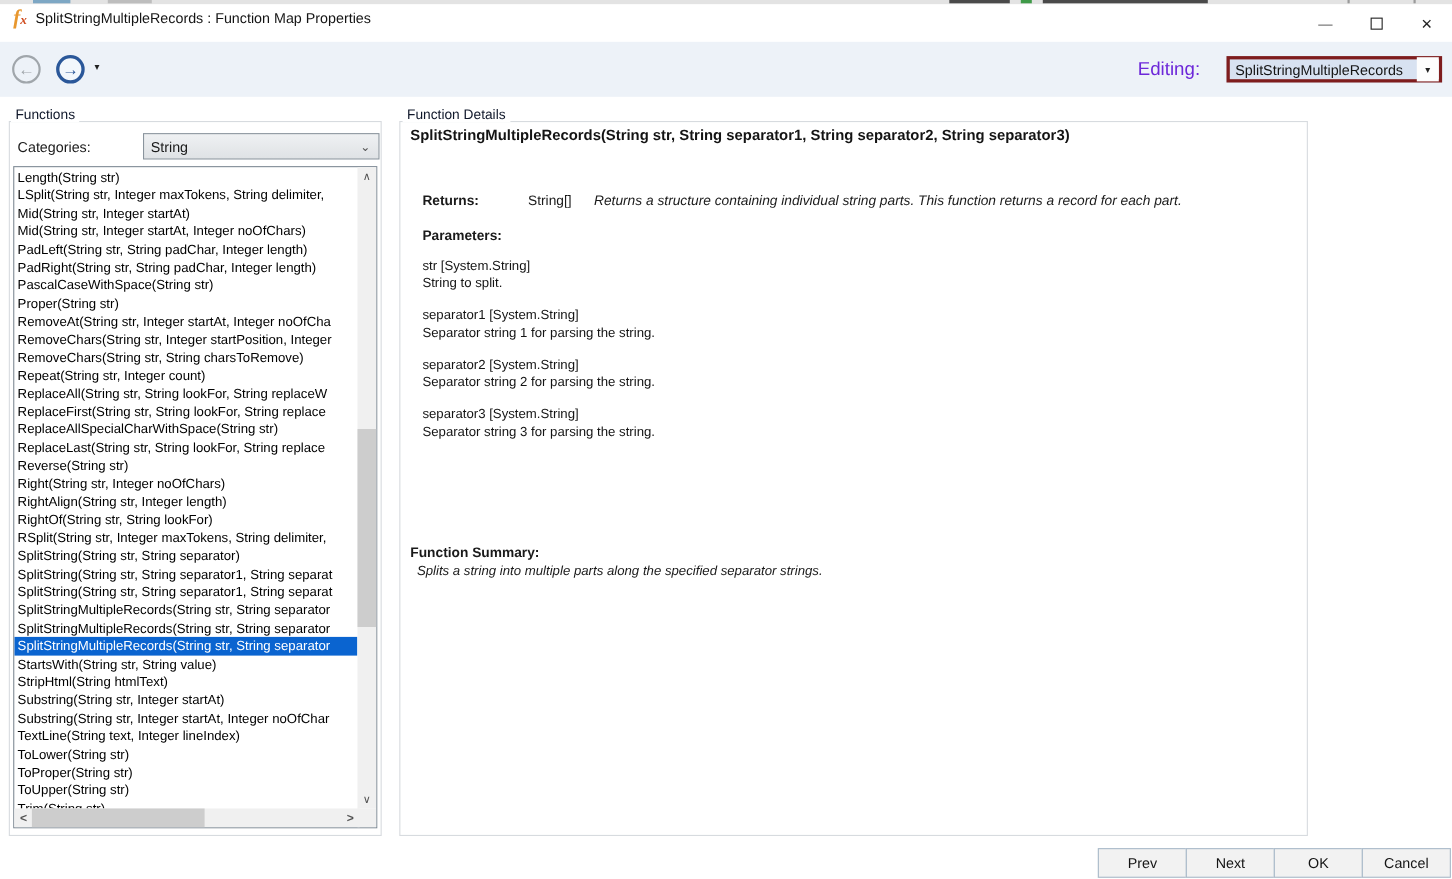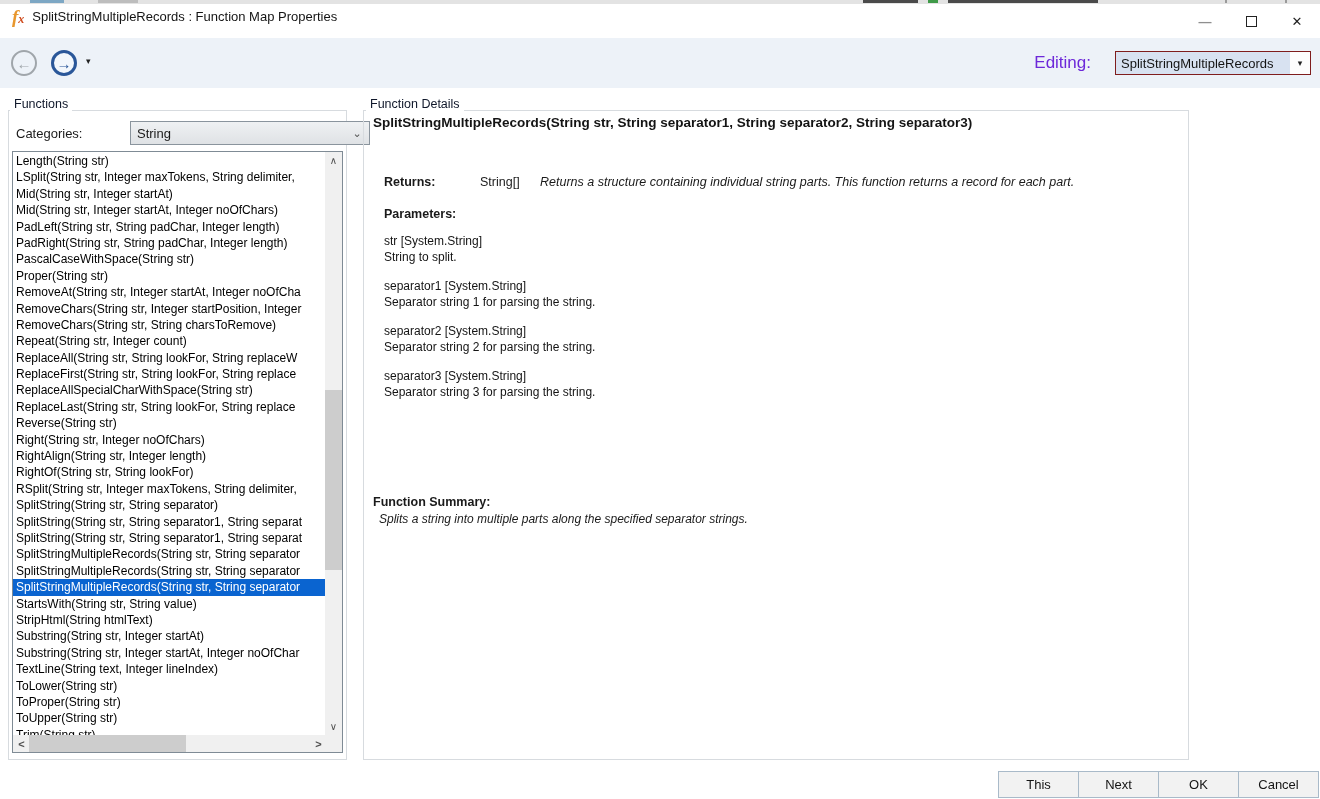--- a/index.html
+++ b/index.html
@@ -35,41 +35,41 @@
     position: absolute; top: 12px; width: 26px; height: 26px; border-radius: 50%;
     display: flex; align-items: center; justify-content: center; font-size: 15px; font-weight: bold;
   }
   .nav-back { left: 11px; border: 2px solid #a0a6ab; color: #a0a6ab; }
   .nav-fwd  { left: 51px; border: 3px solid #2a5799; color: #2a5799; background: #f2f7fc; }
   .nav-caret { position: absolute; left: 86px; top: 18px; font-size: 9px; color: #222; }
   .editing-wrap { position: absolute; right: 9px; top: 13px; display: flex; align-items: center; }
   .editing-label { font-size: 17px; margin-right: 24px; color: #6d28d9; }
   .editing-combo {
     width: 196px; height: 24px; background: #d8e2f1; display: flex; align-items: center;
-    border: 1px solid #7f1d1d;
+    border: 3px solid #7f1d1d;
   }
   .editing-combo .val {
     flex: 1; font-size: 13px; color: #141414; padding-left: 5px;
     white-space: nowrap; overflow: hidden; width: 172px;
   }
   .editing-combo .arrow { width: 20px; height: 22px; background: #fdfdfd; display: flex; align-items: center; justify-content: center; font-size: 9px; color: #222; }
 
   
   .groupbox { position: absolute; border: 1px solid #d7dbdf; }
   .group-label { position: absolute; background: #ffffff; padding: 0 4px; font-size: 12.5px; color: #0f172a; z-index: 3; }
 
   .gb-functions { left: 8px; top: 110px; width: 339px; height: 650px; }
   .lbl-functions { left: 10px; top: 97px; }
   .gb-details { left: 363px; top: 110px; width: 826px; height: 650px; }
   .lbl-details { left: 366px; top: 97px; }
 
   
   .cat-label { position: absolute; left: 16px; top: 126px; font-size: 13px; }
   .cat-combo {
-    position: absolute; left: 130px; top: 121px; width: 240px; height: 24px;
+    position: absolute; left: 130px; top: 121px; width: 215px; height: 24px;
     background: linear-gradient(#eff1f3, #dfe2e5); border: 1px solid #8a949d;
     display: flex; align-items: center; gap: 19px;
   }
   .cat-combo .val { flex: 1; font-size: 13px; padding-left: 6px; }
   .cat-combo .chev { width: 24px; text-align: center; font-size: 11px; color: #555; }
 
   
   .listbox {
     position: absolute; left: 12px; top: 151px; width: 331px; height: 602px;
     border: 1px solid #7f8b95; background: #ffffff; z-index: 2;
@@ -250,17 +250,17 @@
         <div class="param-name">separator3 [System.String]</div>
         <div class="param-desc">Separator string 3 for parsing the string.</div>
       </div>
     </div>
   <div class="summary-label">Function Summary:</div>
   <div class="summary-text">Splits a string into multiple parts along the specified separator strings.</div>
 </div>
 <span class="group-label lbl-details">Function Details</span>
 
 <div class="footer">
-  <button class="btn">This</button>
+  <button class="btn">Prev</button>
   <button class="btn">Next</button>
   <button class="btn">OK</button>
   <button class="btn">Cancel</button>
 </div>
 
 </body></html>

